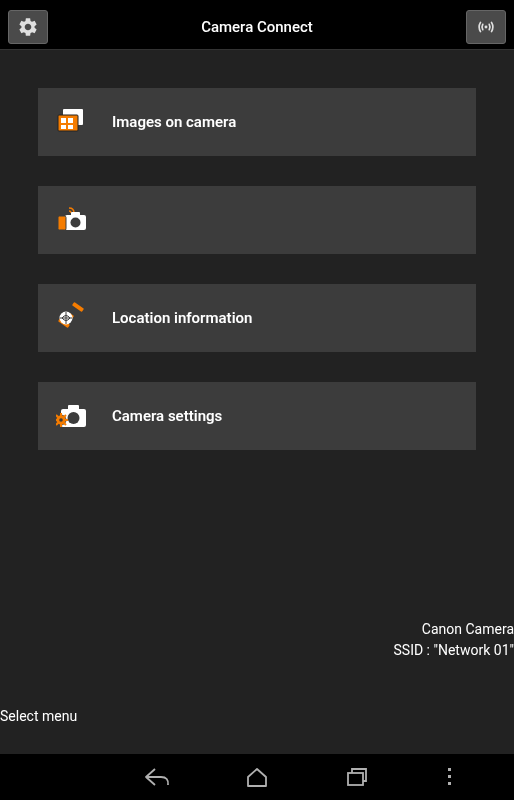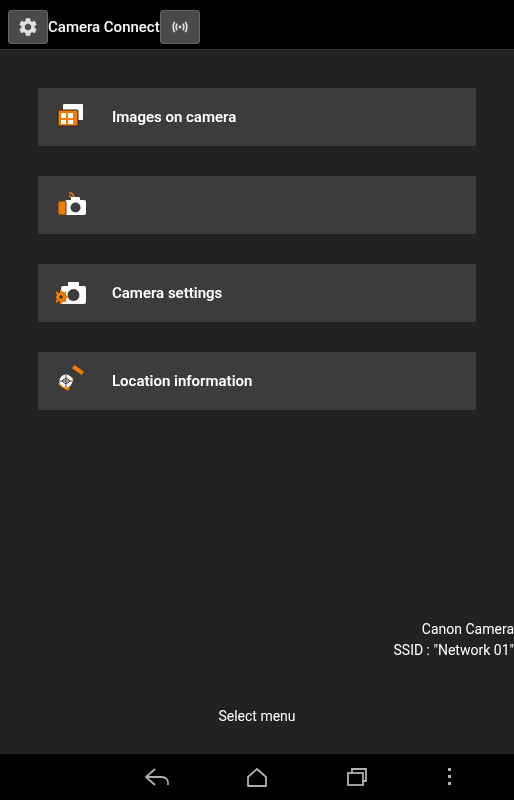--- a/index.html
+++ b/index.html
@@ -18,20 +18,21 @@
     }
     .status-bar {
       height: 4px;
       background: #000000;
     }
     .header {
       height: 46px;
       background: #000000;
       display: flex;
       align-items: center;
+      justify-content: space-between;
       padding: 0 8px;
       border-bottom: 1px solid #333;
     }
     .header-btn {
       width: 40px;
       height: 34px;
       background: #4a4a4a;
       border: 1px solid #666;
       border-radius: 3px;
       display: flex;
@@ -41,21 +42,21 @@
     }
     .header-title {
       font-size: 15px;
       font-weight: 500;
       color: #ffffff;
     }
     .content {
       padding: 38px 38px 0 38px;
     }
     .menu-item {
-      height: 58px;
+      height: 68px;
       background: #3c3c3c;
       display: flex;
       align-items: center;
       padding: 0 18px;
       margin-bottom: 30px;
       cursor: pointer;
     }
     .menu-icon {
       width: 32px;
       height: 32px;
@@ -76,21 +77,21 @@
       width: 100%;
       text-align: right;
       font-size: 14px;
       color: #ffffff;
       line-height: 1.45;
     }
     .select-prompt {
       position: absolute;
       bottom: 76px;
       width: 100%;
-      text-align: center;
+      text-align: left;
       font-size: 14px;
       color: #ffffff;
     }
     .nav-bar {
       position: absolute;
       bottom: 0;
       width: 100%;
       height: 46px;
       background: #000000;
       display: flex;
@@ -162,20 +163,35 @@
     <div class="menu-icon">
       <svg width="32" height="30" viewBox="0 0 32 30">
         <path d="M13 3 Q18 3 18 8" stroke="#f57c00" stroke-width="1.5" fill="none"></path>
         <path d="M13 6 Q15 6 15 8" stroke="#f57c00" stroke-width="1.5" fill="none"></path>
         <rect x="9" y="10" width="21" height="15" rx="2" fill="#ffffff"></rect>
         <rect x="15" y="7" width="9" height="4" rx="1" fill="#ffffff"></rect>
         <circle cx="19.5" cy="17.5" r="5" fill="#3c3c3c"></circle>
         <rect x="2" y="11" width="8" height="14" rx="1.5" fill="#f57c00" stroke="#3c3c3c" stroke-width="1"></rect>
       </svg>
     </div>
+  </div>
+
+  <div class="menu-item">
+    <div class="menu-icon">
+      <svg width="32" height="32" viewBox="0 0 32 32">
+        <rect x="16" y="3" width="12" height="4" rx="1" fill="#f57c00" transform="rotate(35 22 5)"></rect>
+        <rect x="2" y="19" width="12" height="4" rx="1" fill="#f57c00" transform="rotate(35 8 21)"></rect>
+        <rect x="12" y="12" width="5" height="5" fill="#f57c00" transform="rotate(35 14.5 14.5)"></rect>
+        <circle cx="10" cy="16" r="6.5" fill="#ffffff"></circle>
+        <path d="M6 16 Q10 11 14 16 M6 16 Q10 21 14 16" stroke="#3c3c3c" stroke-width="1" fill="none"></path>
+        <line x1="10" y1="10" x2="10" y2="22" stroke="#3c3c3c" stroke-width="1"></line>
+        <line x1="4" y1="16" x2="16" y2="16" stroke="#3c3c3c" stroke-width="1"></line>
+      </svg>
+    </div>
+    <div class="menu-label">Location information</div>
   </div>
 
   <div class="menu-item">
     <div class="menu-icon">
       <svg width="32" height="30" viewBox="0 0 32 30">
         <rect x="5" y="8" width="25" height="18" rx="2" fill="#ffffff"></rect>
         <rect x="12" y="4" width="11" height="5" rx="1" fill="#ffffff"></rect>
         <circle cx="17.5" cy="17" r="6" fill="#3c3c3c"></circle>
         <g transform="translate(5,19)">
           <circle cx="0" cy="0" r="5" fill="#f57c00" stroke="#3c3c3c" stroke-width="0.8"></circle>
@@ -187,35 +203,20 @@
           <rect x="-1" y="-7" width="2" height="3" fill="#f57c00" transform="rotate(45)"></rect>
           <rect x="-1" y="4" width="2" height="3" fill="#f57c00" transform="rotate(45)"></rect>
           <rect x="-1" y="-7" width="2" height="3" fill="#f57c00" transform="rotate(-45)"></rect>
           <rect x="-1" y="4" width="2" height="3" fill="#f57c00" transform="rotate(-45)"></rect>
         </g>
       </svg>
     </div>
     <div class="menu-label">Camera settings</div>
   </div>
 
-  <div class="menu-item">
-    <div class="menu-icon">
-      <svg width="32" height="32" viewBox="0 0 32 32">
-        <rect x="16" y="3" width="12" height="4" rx="1" fill="#f57c00" transform="rotate(35 22 5)"></rect>
-        <rect x="2" y="19" width="12" height="4" rx="1" fill="#f57c00" transform="rotate(35 8 21)"></rect>
-        <rect x="12" y="12" width="5" height="5" fill="#f57c00" transform="rotate(35 14.5 14.5)"></rect>
-        <circle cx="10" cy="16" r="6.5" fill="#ffffff"></circle>
-        <path d="M6 16 Q10 11 14 16 M6 16 Q10 21 14 16" stroke="#3c3c3c" stroke-width="1" fill="none"></path>
-        <line x1="10" y1="10" x2="10" y2="22" stroke="#3c3c3c" stroke-width="1"></line>
-        <line x1="4" y1="16" x2="16" y2="16" stroke="#3c3c3c" stroke-width="1"></line>
-      </svg>
-    </div>
-    <div class="menu-label">Location information</div>
-  </div>
-
 </div>
 
 <div class="status-info">
   <div>Canon Camera</div>
   <div>SSID : "Network 01"</div>
 </div>
 
 <div class="select-prompt">Select menu</div>
 
 <div class="nav-bar">

